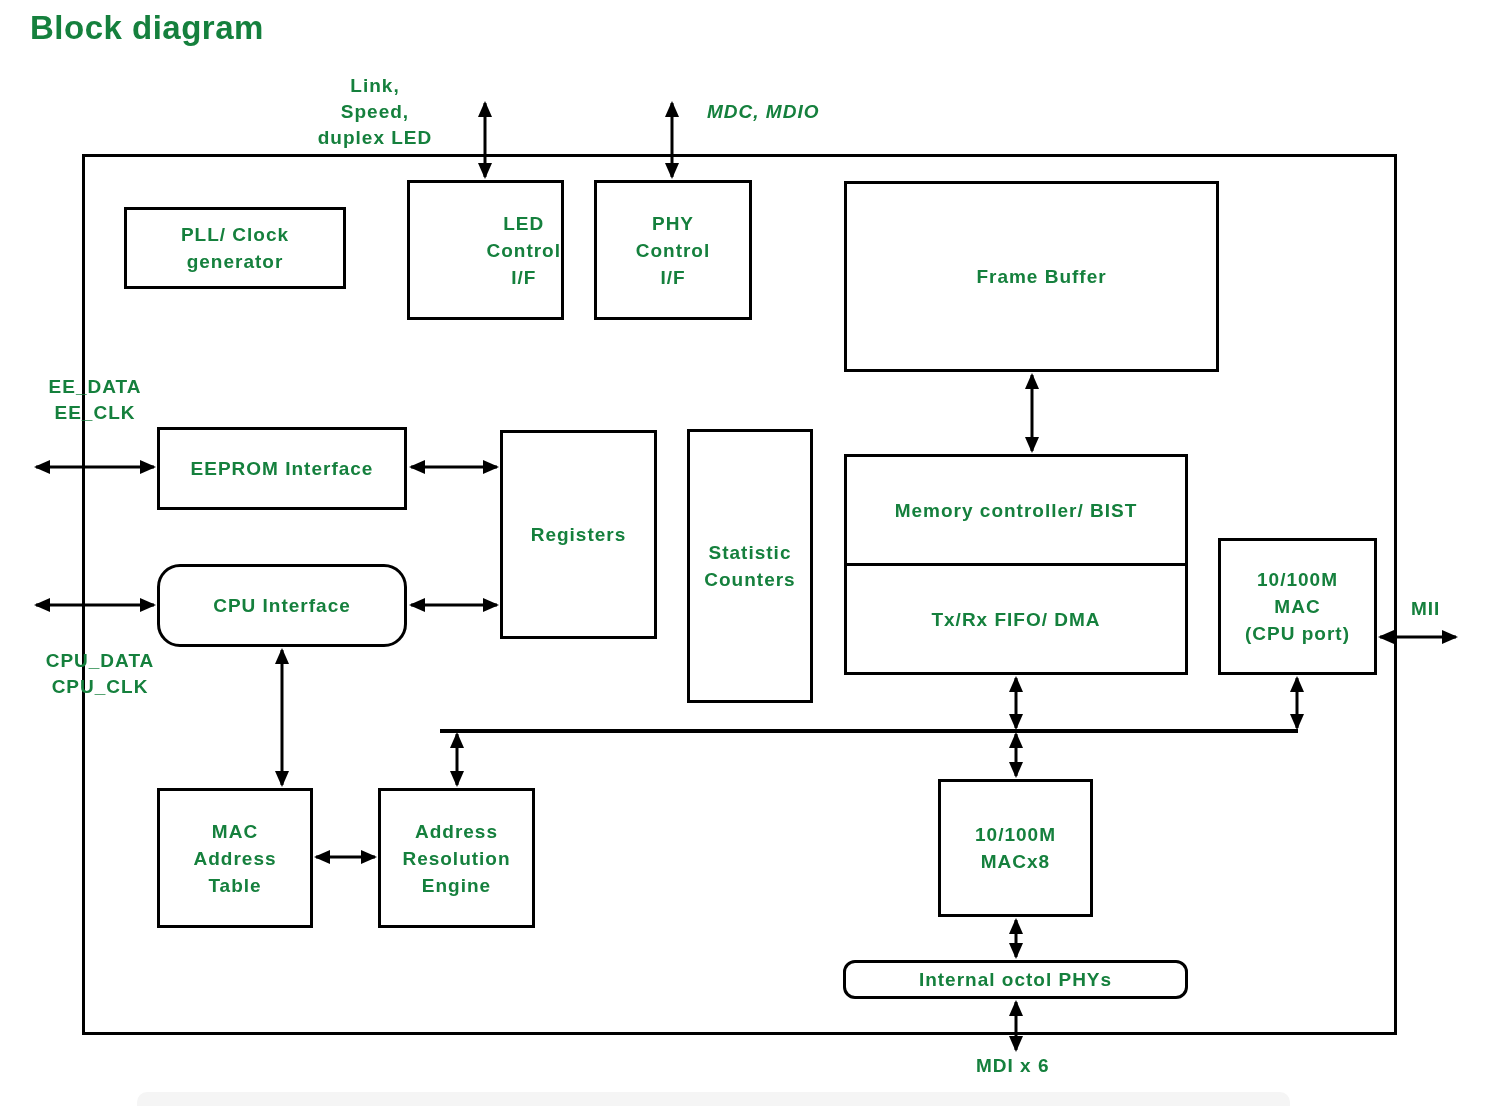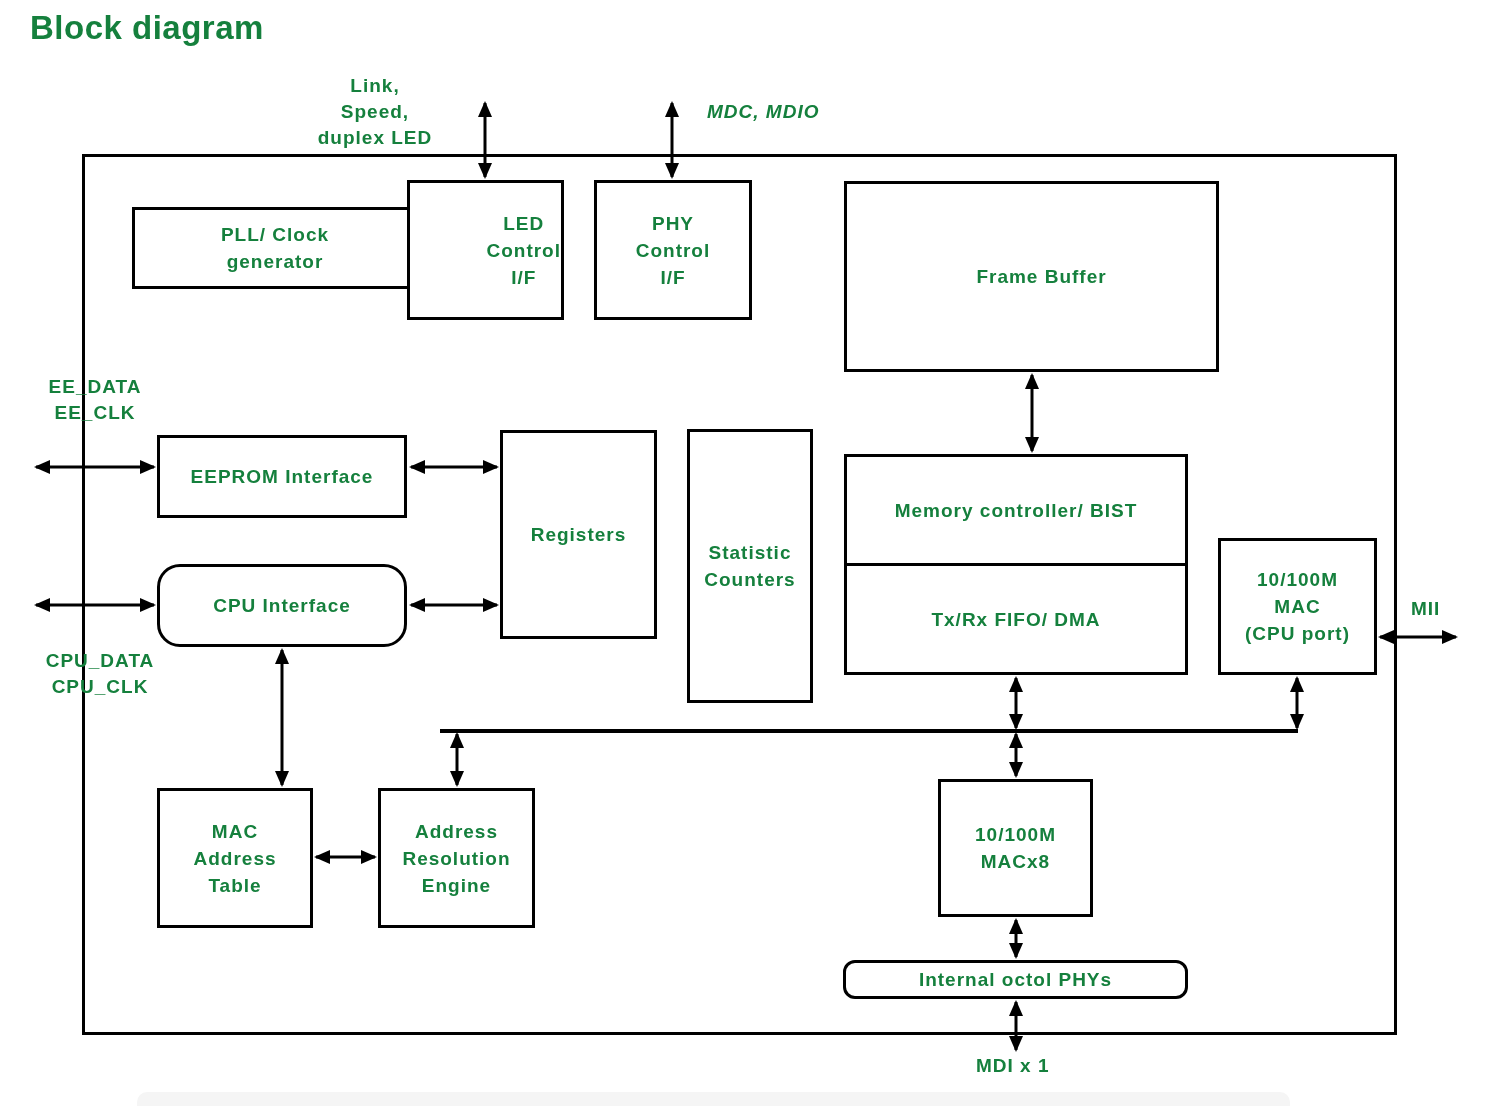--- a/index.html
+++ b/index.html
@@ -37,38 +37,38 @@
     background:#f5f5f5;border-radius:10px 10px 0 0;
   }
 </style>
 </head>
 <body>
 
 <div id="stage">
   <div id="title">Block diagram</div>
   <div id="chip-boundary"></div>
   <div id="blocks-root">
-      <div class="block" style="left: 132px; top: 207px; width: 286px; height: 82px;">
+      <div class="block" style="left: 124px; top: 207px; width: 222px; height: 82px;">
         <div class="block-label">PLL/ Clock
 generator</div>
       </div>
       <div class="block" style="left: 407px; top: 180px; width: 157px; height: 140px; justify-content: flex-end;">
         <div class="block-label">LED
 Control
 I/F</div>
       </div>
       <div class="block" style="left: 594px; top: 180px; width: 158px; height: 140px;">
         <div class="block-label">PHY
 Control
 I/F</div>
       </div>
       <div class="block" style="left: 844px; top: 181px; width: 375px; height: 191px; padding-left: 20px;">
         <div class="block-label">Frame Buffer</div>
       </div>
-      <div class="block" style="left: 157px; top: 427px; width: 250px; height: 83px; margin-top: 8px;">
+      <div class="block" style="left: 157px; top: 427px; width: 250px; height: 83px;">
         <div class="block-label">EEPROM Interface</div>
       </div>
       <div class="block" style="left: 157px; top: 564px; width: 250px; height: 83px; border-radius: 23px;">
         <div class="block-label">CPU Interface</div>
       </div>
       <div class="block" style="left: 500px; top: 430px; width: 157px; height: 209px;">
         <div class="block-label">Registers</div>
       </div>
       <div class="block" style="left: 687px; top: 429px; width: 126px; height: 274px;">
         <div class="block-label">Statistic
@@ -106,21 +106,21 @@
   <div id="labels-root">
       <div class="ext-label center" style="left: 300px; top: 73px; width: 150px;">Link,
 Speed,
 duplex LED</div>
       <div class="ext-label" style="left: 707px; top: 99px; font-style: italic;">MDC, MDIO</div>
       <div class="ext-label center" style="left: 28px; top: 374px; width: 134px;">EE_DATA
 EE_CLK</div>
       <div class="ext-label center" style="left: 26px; top: 648px; width: 148px;">CPU_DATA
 CPU_CLK</div>
       <div class="ext-label" style="left: 1411px; top: 596px;">MII</div>
-      <div class="ext-label" style="left: 976px; top: 1053px;">MDI x 1</div>
+      <div class="ext-label" style="left: 976px; top: 1053px;">MDI x 6</div>
     </div>
   <div id="bottom-scrollbar"></div>
 <svg id="connector-layer" width="1494" height="1106">
       <g>
         <line stroke="#000000" stroke-width="3" x1="485" x2="485" y1="103" y2="177"></line>
         <polygon points="485,101 478,117 492,117" fill="#000000"></polygon>
         <polygon points="485,179 478,163 492,163" fill="#000000"></polygon>
       </g>
       <g>
         <line stroke="#000000" stroke-width="3" x1="672" x2="672" y1="103" y2="177"></line>

